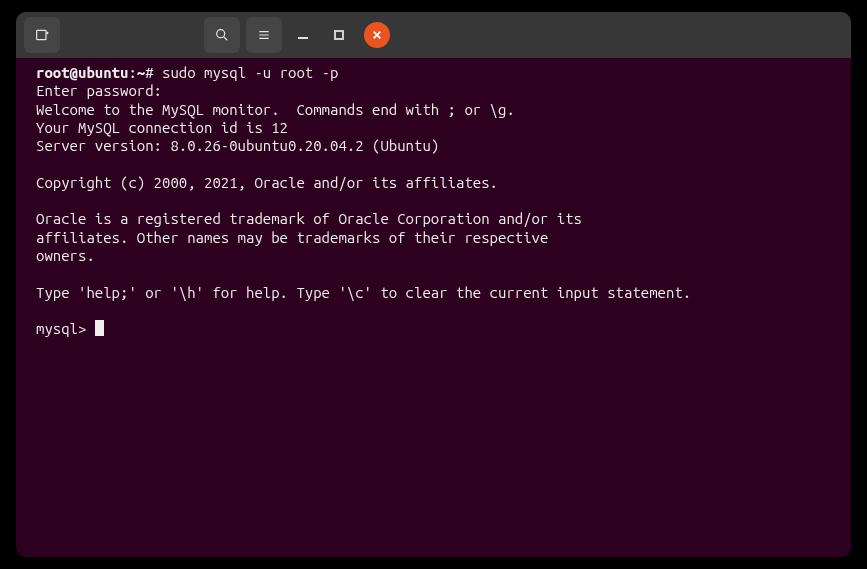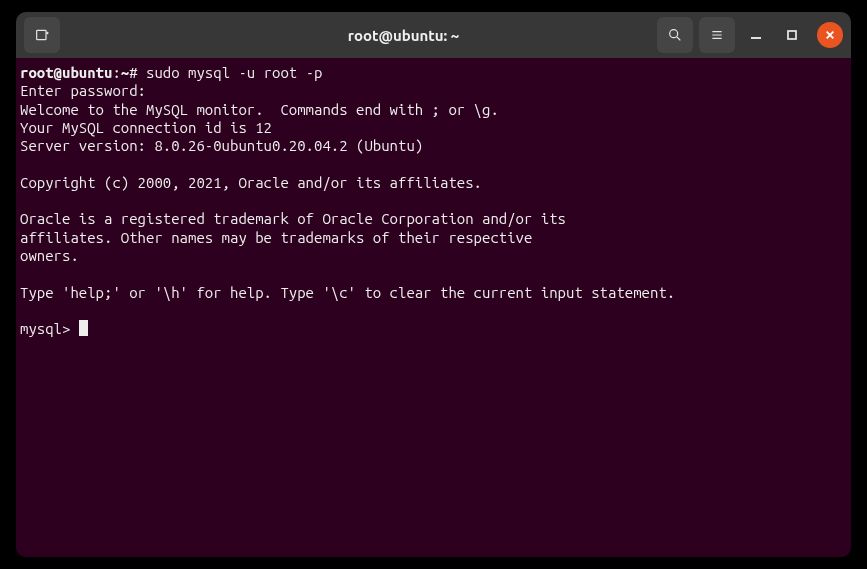--- a/index.html
+++ b/index.html
@@ -100,21 +100,21 @@
     }
     .close-btn svg {
       width: 10px;
       height: 10px;
       stroke: #fff;
       stroke-width: 2.2;
     }
     .terminal-body {
       flex: 1;
       background: #2c001e;
-      padding: 6px 4px;
+      padding: 6px 20px;
       font-family: "Ubuntu Mono", "DejaVu Sans Mono", "Consolas", monospace;
       font-size: 15px;
       line-height: 1.22;
       color: #eeeeec;
       white-space: pre-wrap;
       overflow: hidden;
     }
     .prompt-user { color: #eeeeec; font-weight: bold; }
     .prompt-path { color: #eeeeec; font-weight: bold; }
     .cursor {
@@ -134,21 +134,20 @@
   <div class="titlebar">
     <div class="titlebar-left">
       <div class="btn-square">
         <svg viewBox="0 0 24 24">
             <rect x="4" y="5" width="14" height="14" rx="1"></rect>
             <line x1="18" y1="9" x2="22" y2="9"></line>
             <line x1="20" y1="7" x2="20" y2="11"></line>
           </svg>
       </div>
     </div>
-    <div class="titlebar-center">root@ubuntu: ~</div>
     <div class="titlebar-right">
       <div class="btn-square">
         <svg viewBox="0 0 24 24">
             <circle cx="10" cy="10" r="6"></circle>
             <line x1="15" y1="15" x2="20" y2="20"></line>
           </svg>
       </div>
       <div class="btn-square">
         <svg viewBox="0 0 24 24">
             <line x1="5" y1="7" x2="19" y2="7"></line>

